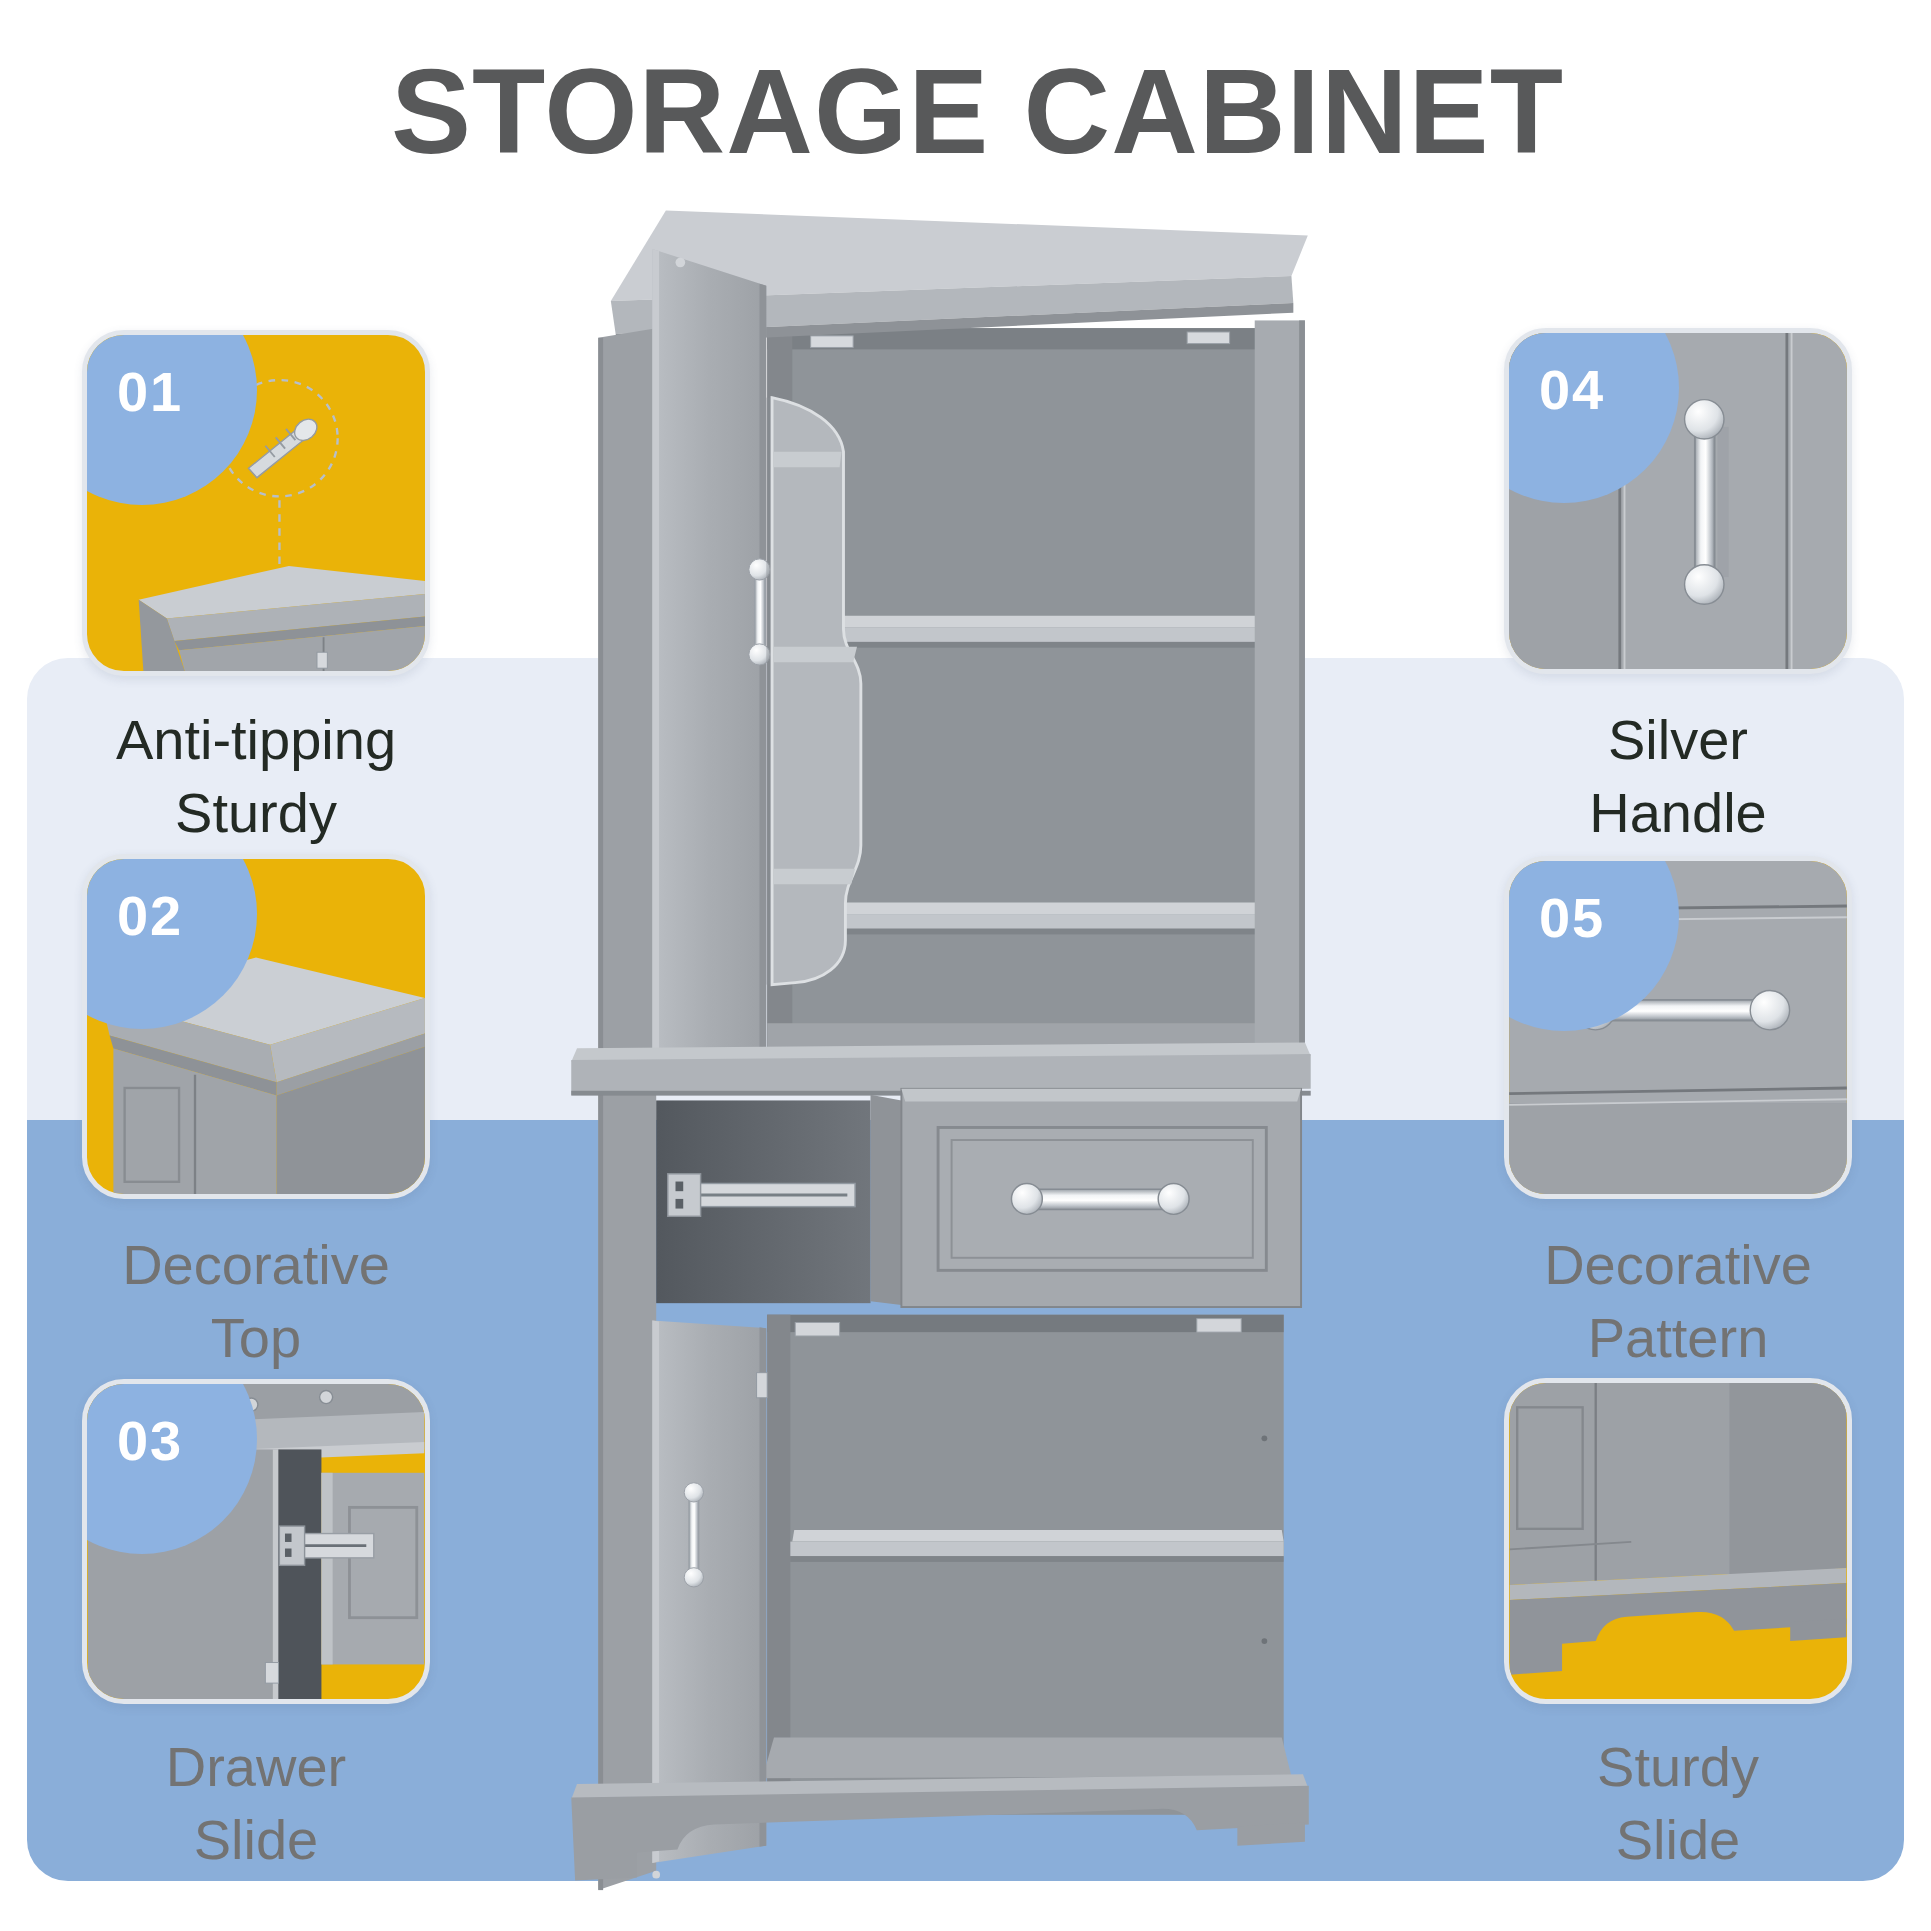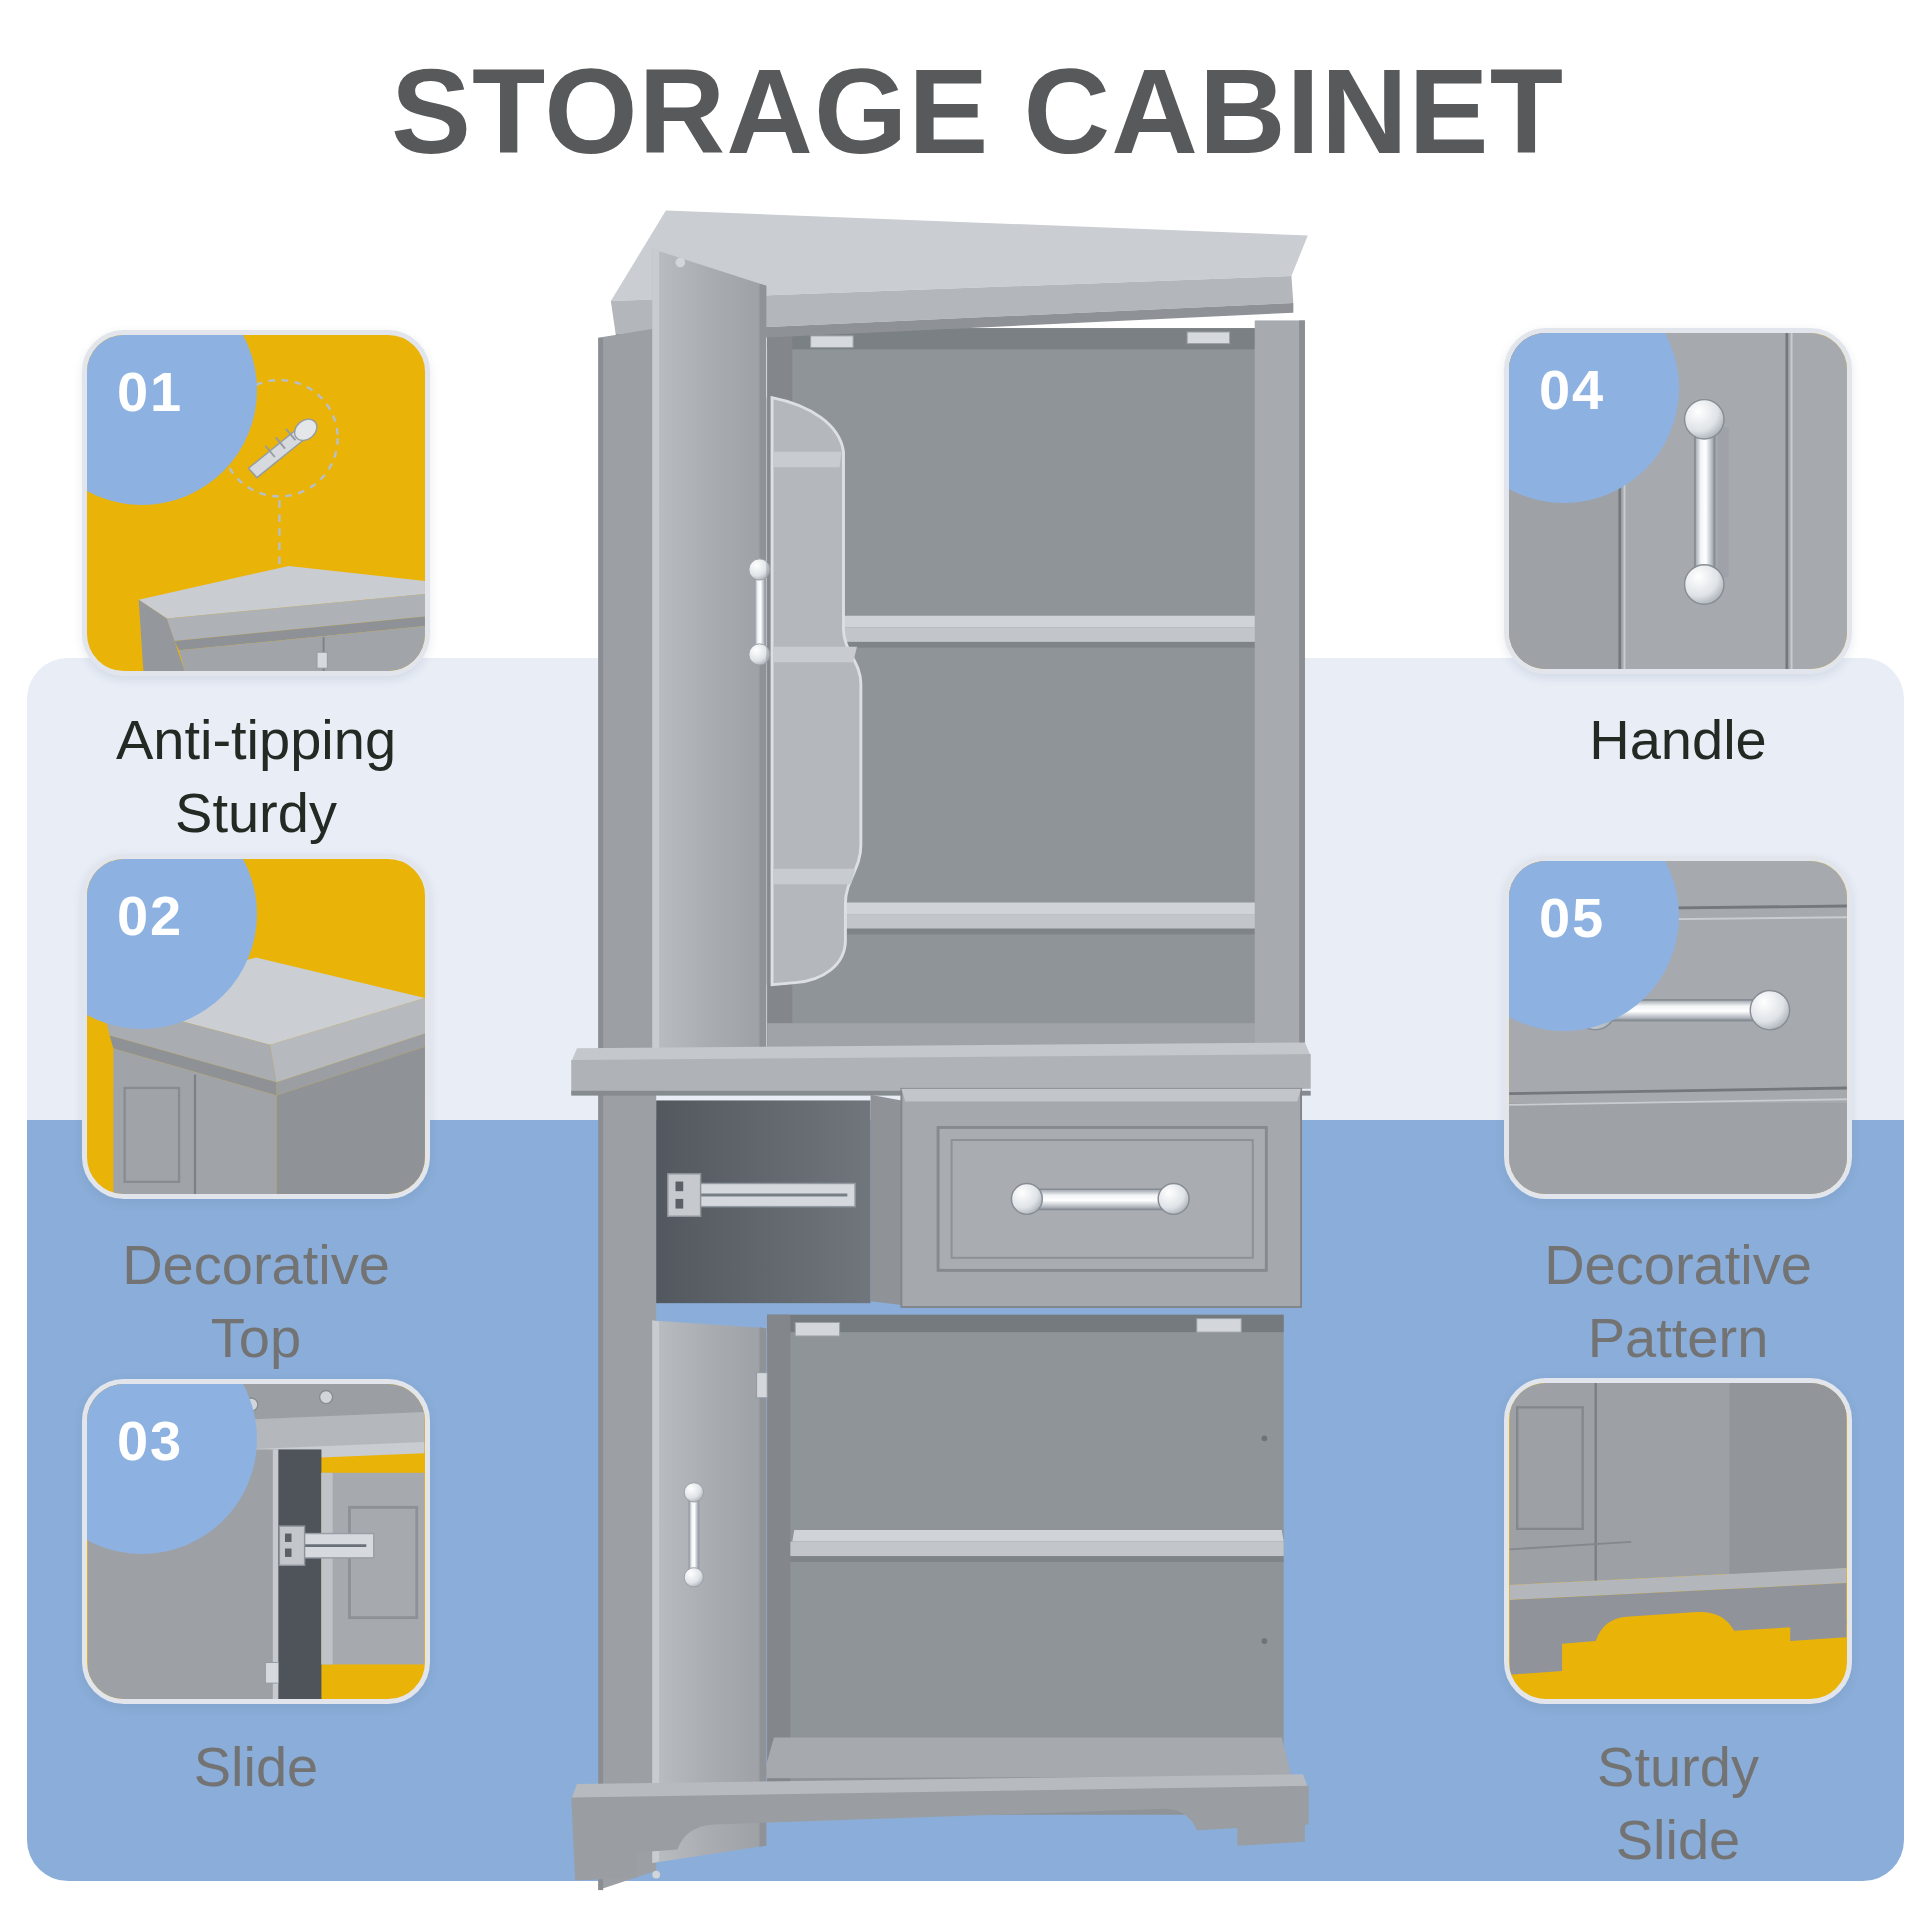--- a/index.html
+++ b/index.html
@@ -212,23 +212,25 @@
 
 <div class="label dark l1">
   <div>Anti-tipping</div>
   <div>Sturdy</div>
 </div>
 <div class="label light l2">
   <div>Decorative</div>
   <div>Top</div>
 </div>
 <div class="label light l3">
+  <div>Drawer</div>
   <div>Slide</div>
 </div>
 <div class="label dark l4">
+  <div>Silver</div>
   <div>Handle</div>
 </div>
 <div class="label light l5">
   <div>Decorative</div>
   <div>Pattern</div>
 </div>
 <div class="label light l6">
   <div>Sturdy</div>
   <div>Slide</div>
 </div>

